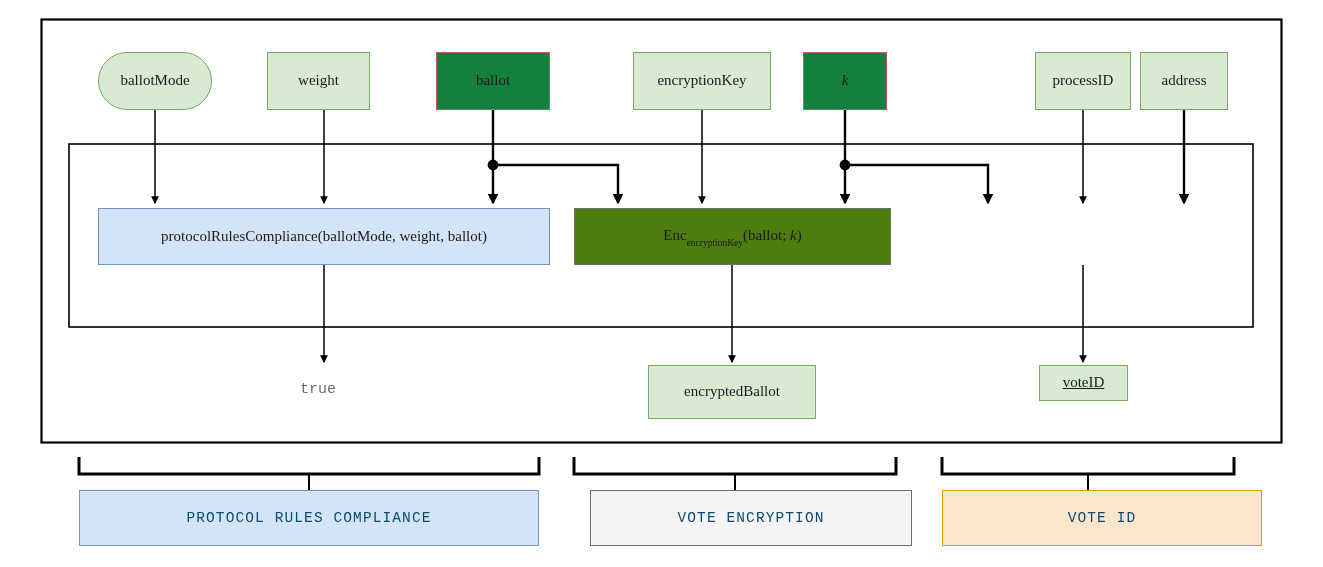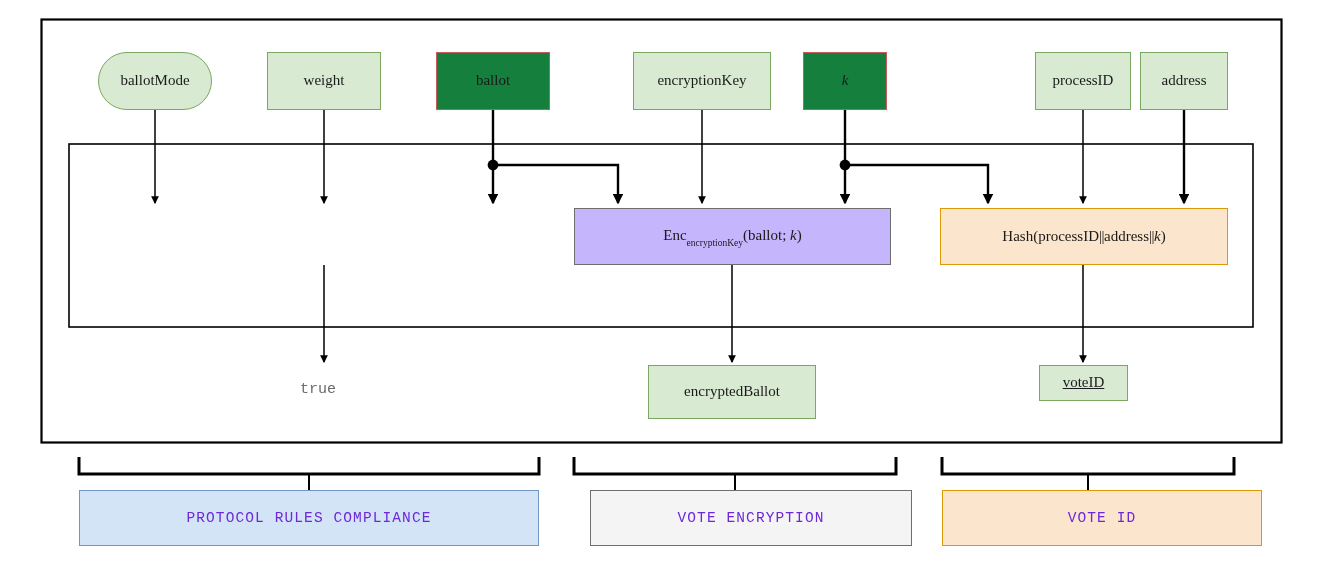--- a/index.html
+++ b/index.html
@@ -41,21 +41,21 @@
   }
   .node.red {
     background: #15803d;
     border: 1.6px solid #c75b5b;
   }
   .node.blue {
     background: #d4e4f7;
     border: 1.6px solid #7296c4;
   }
   .node.gray {
-    background: #c4b5fd;
+    background: #4d7c0f;
     border: 1.6px solid #6e6e6e;
   }
   .node.orange {
     background: #fce5cd;
     border: 1.6px solid #dc9b04;
   }
   .plain-text {
     position: absolute;
     font-family: "Liberation Mono", "DejaVu Sans Mono", monospace;
     font-size: 15px;
@@ -65,21 +65,21 @@
   }
   .legend-box {
     position: absolute;
     box-sizing: border-box;
     display: flex;
     align-items: center;
     justify-content: center;
     font-family: "Liberation Mono", "DejaVu Sans Mono", monospace;
     font-size: 14.5px;
     letter-spacing: 1.1px;
-    color: #6d28d9;
+    color: #0c4a6e;
     z-index: 3;
   }
   .sub {
     font-size: 9.5px;
     vertical-align: sub;
     position: relative;
     top: 2.5px;
   }
   .ital {
     font-style: italic;
@@ -144,21 +144,21 @@
     <path d="M 735 474 L 735 490" stroke="#000000" stroke-width="2" fill="none"></path>
 
     <path d="M 942 457 L 942 474 L 1234 474 L 1234 457" stroke="#000000" stroke-width="3" fill="none"></path>
     <path d="M 1088 474 L 1088 490" stroke="#000000" stroke-width="2" fill="none"></path>
   </svg>
 
   <div class="node green" style="left:98px; top:52px; width:114px; height:58px;border-radius:29px;">
     <span>ballotMode</span>
   </div>
 
-  <div class="node green" style="left:267px; top:52px; width:114px; height:58px;">
+  <div class="node green" style="left:267px; top:52px; width:103px; height:58px;">
     <span>weight</span>
   </div>
 
   <div class="node red" style="left:436px; top:52px; width:114px; height:58px;">
     <span>ballot</span>
   </div>
 
   <div class="node green" style="left:633px; top:52px; width:138px; height:58px;">
     <span>encryptionKey</span>
   </div>
@@ -168,32 +168,30 @@
   </div>
 
   <div class="node green" style="left:1035px; top:52px; width:96px; height:58px;">
     <span>processID</span>
   </div>
 
   <div class="node green" style="left:1140px; top:52px; width:88px; height:58px;">
     <span>address</span>
   </div>
 
+  <div class="node blue" style="left:98px; top:208px; width:452px; height:57px;">
+    <span>protocolRulesCompliance(ballotMode, weight, ballot)</span>
+  </div>
 
   <div class="node gray" style="left:574px; top:208px; width:317px; height:57px;">
     <span>
       <span>Enc</span><span class="sub">encryptionKey</span><span>(ballot;&nbsp;<span class="ital">k</span>)</span>
     </span>
   </div>
 
-  <div class="node orange" style="left:940px; top:208px; width:288px; height:57px;">
-    <span>
-      <span>Hash(processID<span class="mid-dot-sep">||</span>address<span class="mid-dot-sep">||</span><span class="ital">k</span>)</span>
-    </span>
-  </div>
 
   <div class="plain-text" style="left:300px; top:381px;">true</div>
 
   <div class="node green" style="left:648px; top:365px; width:168px; height:54px;">
     <span>encryptedBallot</span>
   </div>
 
   <div class="node green" style="left:1039px; top:365px; width:89px; height:36px;text-decoration:underline;">
     <span>voteID</span>
   </div>

